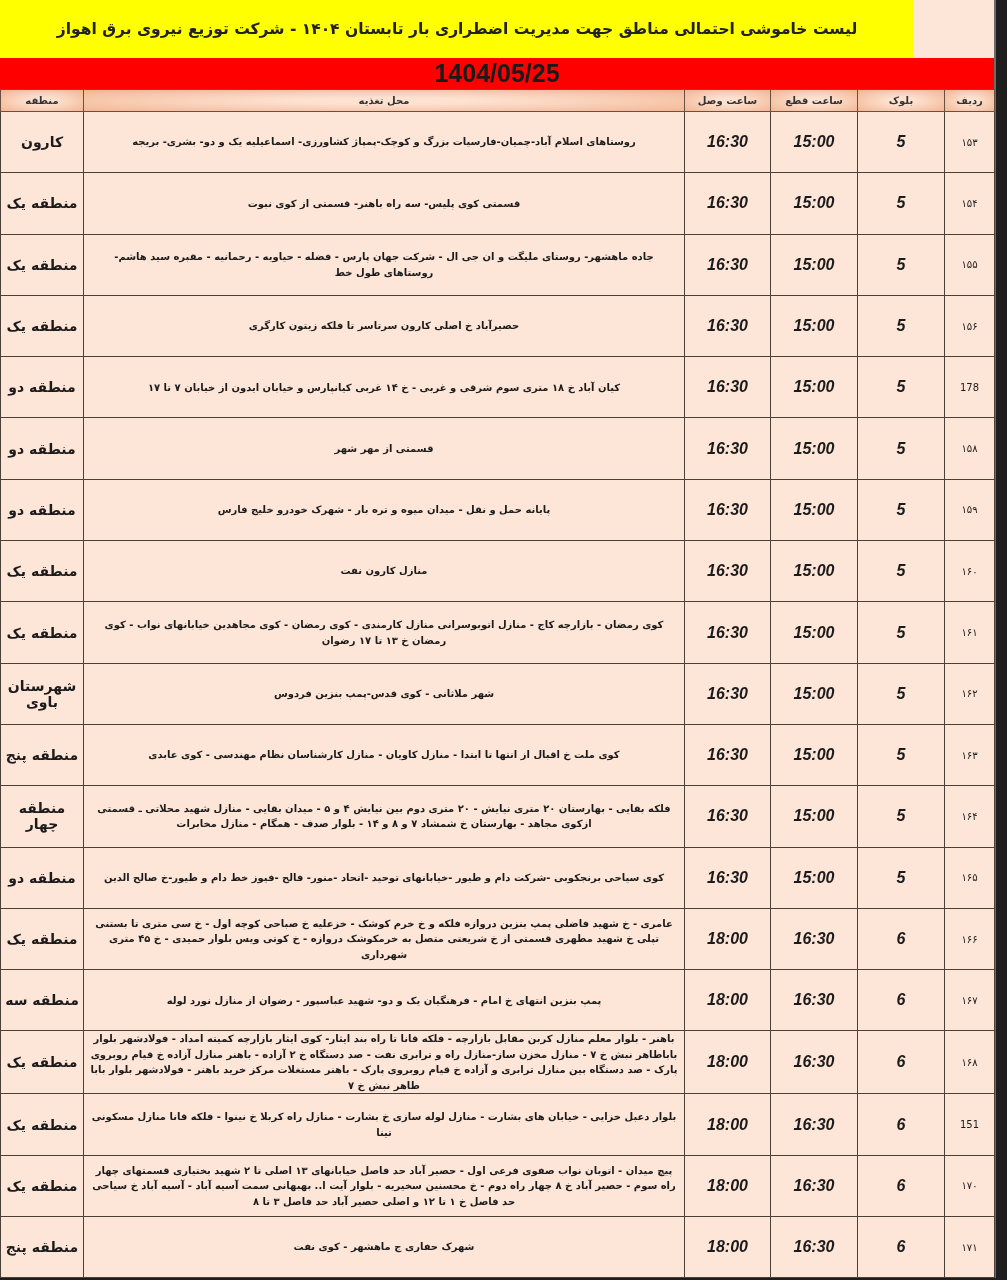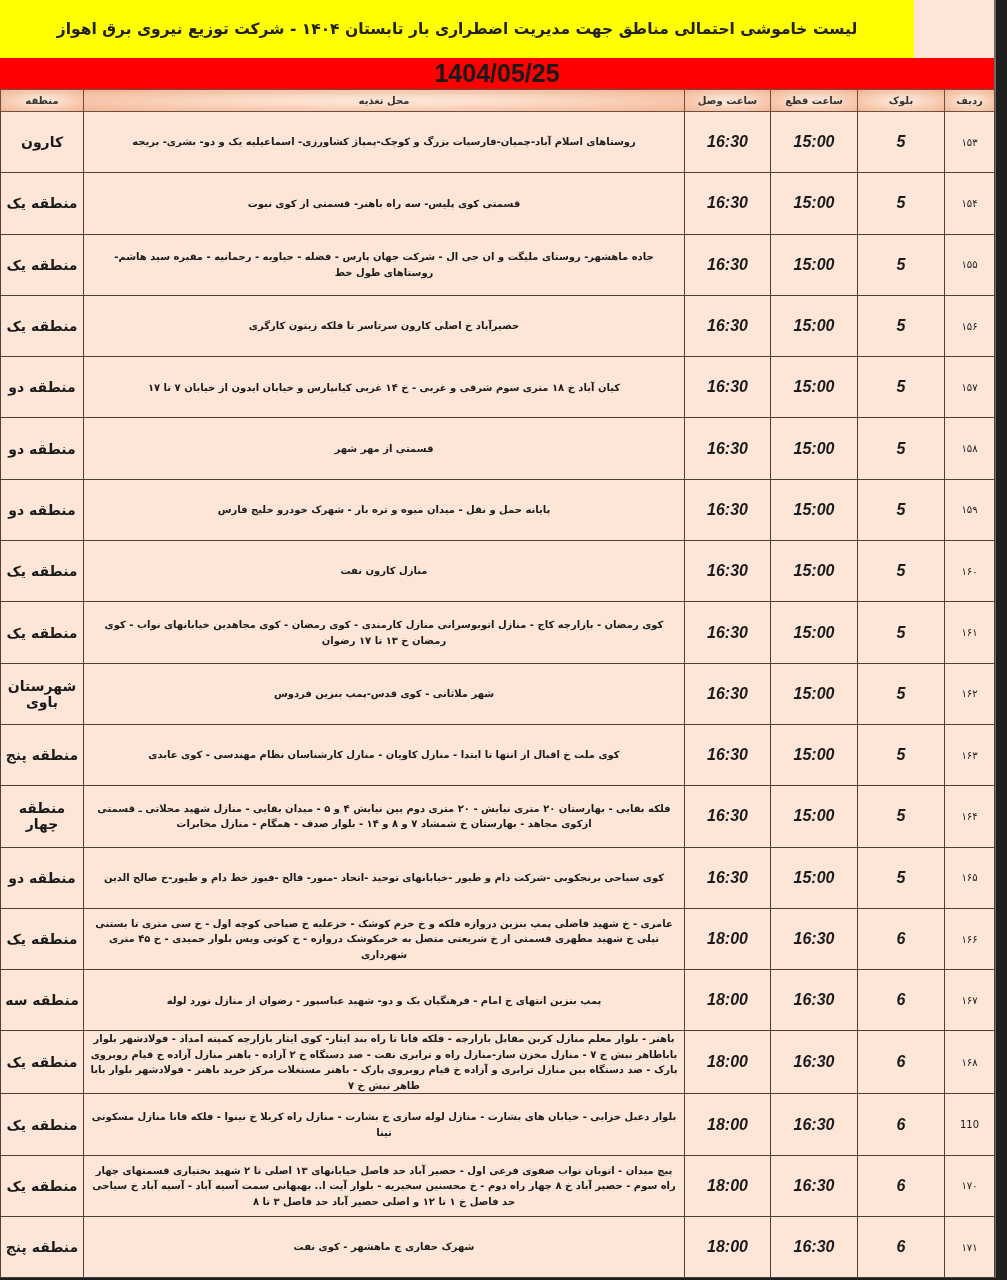--- a/index.html
+++ b/index.html
@@ -129,21 +129,21 @@
     <td class="block">5</td>
     <td class="rownum">۱۵۶</td>
   </tr>
 
   <tr>
     <td class="region">منطقه دو</td>
     <td class="location">کیان آباد خ ۱۸ متری سوم شرقی و غربی - خ ۱۴ غربی کیانپارس و خیابان ایدون از خیابان ۷ تا ۱۷</td>
     <td class="time">16:30</td>
     <td class="time">15:00</td>
     <td class="block">5</td>
-    <td class="rownum">۱۵۷</td>
+    <td class="rownum">178</td>
   </tr>
 
   <tr>
     <td class="region">منطقه دو</td>
     <td class="location">قسمتی از مهر شهر</td>
     <td class="time">16:30</td>
     <td class="time">15:00</td>
     <td class="block">5</td>
     <td class="rownum">۱۵۸</td>
   </tr>
@@ -237,21 +237,21 @@
     <td class="block">6</td>
     <td class="rownum">۱۶۸</td>
   </tr>
 
   <tr>
     <td class="region">منطقه یک</td>
     <td class="location">بلوار دعبل خزایی - خیابان های بشارت - منازل لوله سازی خ بشارت - منازل راه کربلا خ نینوا - فلکه قانا منازل مسکونی تینا</td>
     <td class="time">18:00</td>
     <td class="time">16:30</td>
     <td class="block">6</td>
-    <td class="rownum">110</td>
+    <td class="rownum">151</td>
   </tr>
 
   <tr>
     <td class="region">منطقه یک</td>
     <td class="location">پیچ میدان - اتوبان نواب صفوی فرعی اول - حصیر آباد حد فاصل خیابانهای ۱۳ اصلی تا ۲ شهید بختیاری قسمتهای چهار راه سوم - حصیر آباد خ ۸ چهار راه دوم - خ محسنین سخیریه - بلوار آیت ا.. بهبهانی سمت آسیه آباد - آسیه آباد خ سیاحی حد فاصل خ ۱ تا ۱۲ و اصلی حصیر آباد حد فاصل ۳ تا ۸</td>
     <td class="time">18:00</td>
     <td class="time">16:30</td>
     <td class="block">6</td>
     <td class="rownum">۱۷۰</td>
   </tr>

